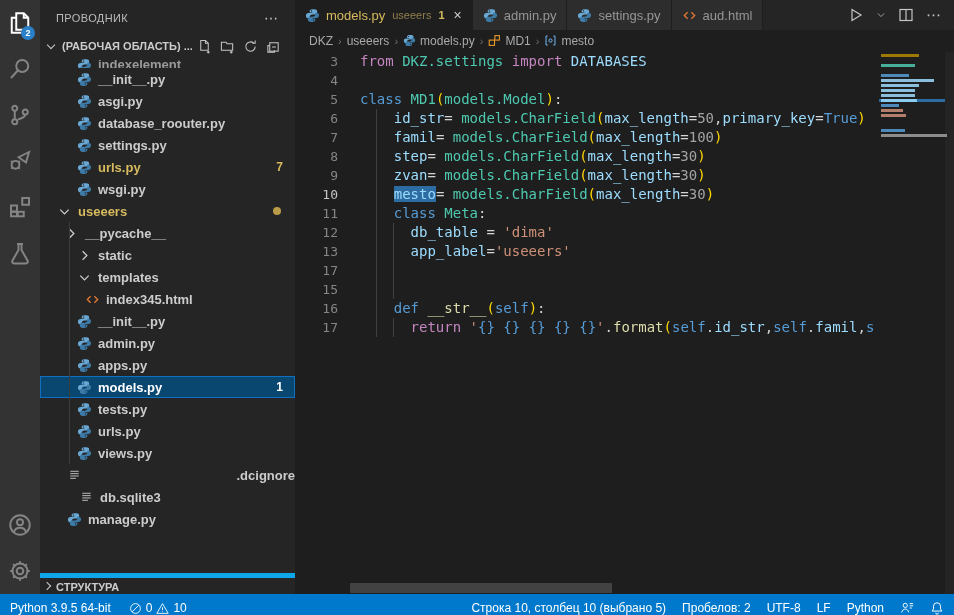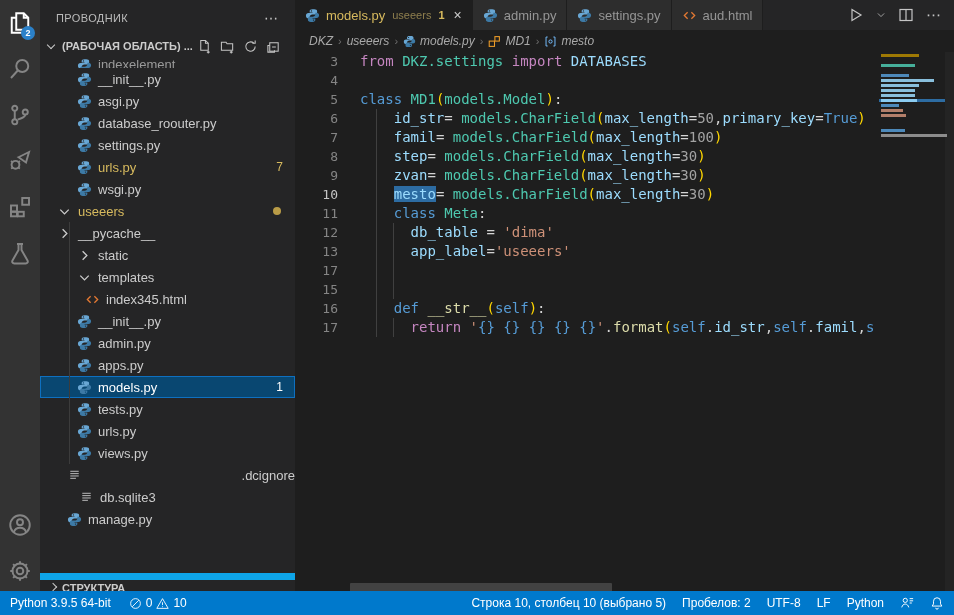--- a/index.html
+++ b/index.html
@@ -27,53 +27,53 @@
   .sb-title .dots { margin-left:auto; color:#c5c5c5; font-size:14px; letter-spacing:1px; cursor:pointer;}
   .sb-section { height:22px; display:flex; align-items:center; padding:0 4px 0 4px;
     font-size:11px; font-weight:bold; color:#cccccc; }
   .sb-section .lbl { margin-left:2px; white-space:nowrap; overflow:hidden; }
   .sb-actions { margin-left:auto; display:flex; gap:8px; padding-right:10px;}
   .sb-actions svg { stroke:#c5c5c5; fill:none; stroke-width:1.1; cursor:pointer;}
   .chev { display:inline-block; width:6px; height:6px; border-right:1.4px solid #cccccc;
     border-bottom:1.4px solid #cccccc; transform:rotate(45deg); margin:0 6px 2px 4px; flex:none;}
   .chev.right { transform:rotate(-45deg); }
 
-  .tree { position:relative; height:516px; overflow:hidden; }
+  .tree { position:relative; height:516px; overflow:hidden;font-weight:bold; }
   .trow { height:22px; display:flex; align-items:center; font-size:13px; position:relative;
     cursor:pointer; color:#cccccc; white-space:nowrap;}
   .trow.clipped { height:11px; overflow:hidden; align-items:flex-start; color:#9a9a9a;}
   .trow.selected { background:#094771; outline:1px solid #0e70c0; outline-offset:-1px; color:#ffffff;}
   .trow .fico { width:16px; height:16px; margin-right:6px; flex:none; display:inline-flex;
     align-items:center; justify-content:center;}
   .trow .badge { margin-left:auto; margin-right:12px; font-size:12px; }
   .trow.mod { color:#d7ba5e; }
   .trow.mod .badge { color:#d7ba5e; }
   .dotbadge { width:8px; height:8px; border-radius:50%; background:#b99c47; margin-left:auto; margin-right:14px;}
   .tguide { position:absolute; top:0; bottom:0; width:1px; background:#3c3c3c; }
-  .sb-structure { border-top:7px solid #0ea5e9; height:22px; display:flex; align-items:center;
-    padding-left:6px; font-size:11px; font-weight:bold;}
+  .sb-structure { border-top:5px solid #0ea5e9; height:22px; display:flex; align-items:center;
+    font-size:11px; font-weight:bold;}
 
   
   .editor { position:absolute; left:295px; top:0; width:659px; height:594px; background:#1e1e1e;}
   .tabbar { height:30px; background:#252526; display:flex; align-items:stretch;}
   .tab { display:flex; align-items:center; padding:0 10px; font-size:13px; background:#2d2d2d;
     color:#969696; border-right:1px solid #1e1e1e; cursor:pointer; white-space:nowrap;}
   .tab.active { background:#1e1e1e; color:#d7ba5e; }
   .tab .fico { width:15px; height:15px; margin-right:6px; display:inline-flex; align-items:center; justify-content:center;}
   .tab .desc { font-size:11px; margin-left:7px; color:#8f7f4e; }
   .tab .tbadge { font-size:11px; font-weight:bold; margin-left:7px; color:#d7ba5e;}
   .tab .close { margin-left:9px; color:#cccccc; font-size:14px; line-height:14px;}
   .tab-actions { margin-left:auto; display:flex; align-items:center; gap:12px; padding-right:12px; color:#c5c5c5;}
   .tab-actions svg { stroke:#c5c5c5; fill:none; stroke-width:1.2; cursor:pointer;}
   .tab-actions .dots { font-size:15px; letter-spacing:1px; cursor:pointer;}
 
   .breadcrumb { height:22px; display:flex; align-items:center; padding-left:14px;
     font-size:12px; color:#a9a9a9; gap:3px;}
   .breadcrumb .sep { color:#6e6e6e; font-size:11px; margin:0 2px;}
-  .bc-item { display:flex; align-items:flex-end; gap:4px; cursor:pointer;font-style:italic;}
+  .bc-item { display:flex; align-items:flex-start; gap:4px; cursor:pointer;}
 
   .code-area { position:relative; height:542px; overflow:hidden;
     font-family:"DejaVu Sans Mono", monospace; font-size:14px; line-height:19px;}
   .cline { display:flex; height:19px; }
   .cline .num { width:43px; text-align:right; color:#858585; flex:none;
     font-size:13px; line-height:19px;}
   .cline .num.cur { color:#c6c6c6; }
   .cline pre { margin-left:22px; position:relative; white-space:pre;
     font-family:inherit; font-size:inherit; line-height:inherit; color:#d4d4d4;text-align:center;}
   .g1 { position:absolute; left:calc(2ch - 1px); top:0; bottom:0; width:1px; background:#404040;}
@@ -86,21 +86,21 @@
   .minimap { position:absolute; top:2px; right:9px; width:66px; height:170px; }
   .mm-row { height:3px; margin-bottom:2px; position:relative;}
   .mm-row .bar { position:absolute; left:2px; top:0; height:3px; opacity:.85;}
   .mm-row.sel { background:#2d6ca2; }
   .vscroll { position:absolute; top:0; right:0; width:9px; height:542px; background:#242424;}
   .hscroll { position:absolute; left:55px; bottom:1px; width:262px; height:10px;
     background:#4f4f4f; opacity:.75; border-radius:1px;}
 
   
   .statusbar { position:absolute; left:0; bottom:0; width:954px; height:21px; background:#0079cc;
-    color:#ffffff; display:flex; align-items:center; font-size:12px; padding:12px 10px; z-index:6;}
+    color:#ffffff; display:flex; align-items:flex-end; font-size:12px; padding:0 10px; z-index:6;}
   .st-item { display:flex; align-items:center; gap:4px; margin-right:18px; cursor:pointer; white-space:nowrap;}
   .st-right { margin-left:auto; display:flex; align-items:center;}
   .st-right .st-item { margin-right:0; margin-left:16px;}
   .st-item svg { stroke:#ffffff; fill:none; stroke-width:1.1;}
 </style>
 </head>
 <body>
 
 <div class="root">
 
@@ -258,21 +258,21 @@
         </div>
         <div class="trow mod" style="padding-left: 16px;">
           <span class="fico">
             <svg viewBox="0 0 16 16" width="15" height="15">
               <path stroke="#cccccc" fill="none" stroke-width="1.4" d="M3.5 6l4.5 4.5L12.5 6"></path>
             </svg>
           </span>
           <span>useeers</span>
           <span class="dotbadge"></span>
         </div>
-        <div class="trow" style="padding-left: 16px;">
+        <div class="trow" style="padding-left: 23px;">
           <span class="tguide" style="left: 29px;"></span>
           <span class="fico">
             <svg viewBox="0 0 16 16" width="15" height="15">
               <path stroke="#cccccc" fill="none" stroke-width="1.4" d="M6 3.5L10.5 8 6 12.5"></path>
             </svg>
           </span>
           <span>__pycache__</span>
         </div>
         <div class="trow" style="padding-left: 36px;">
           <span class="tguide" style="left: 29px;"></span>

